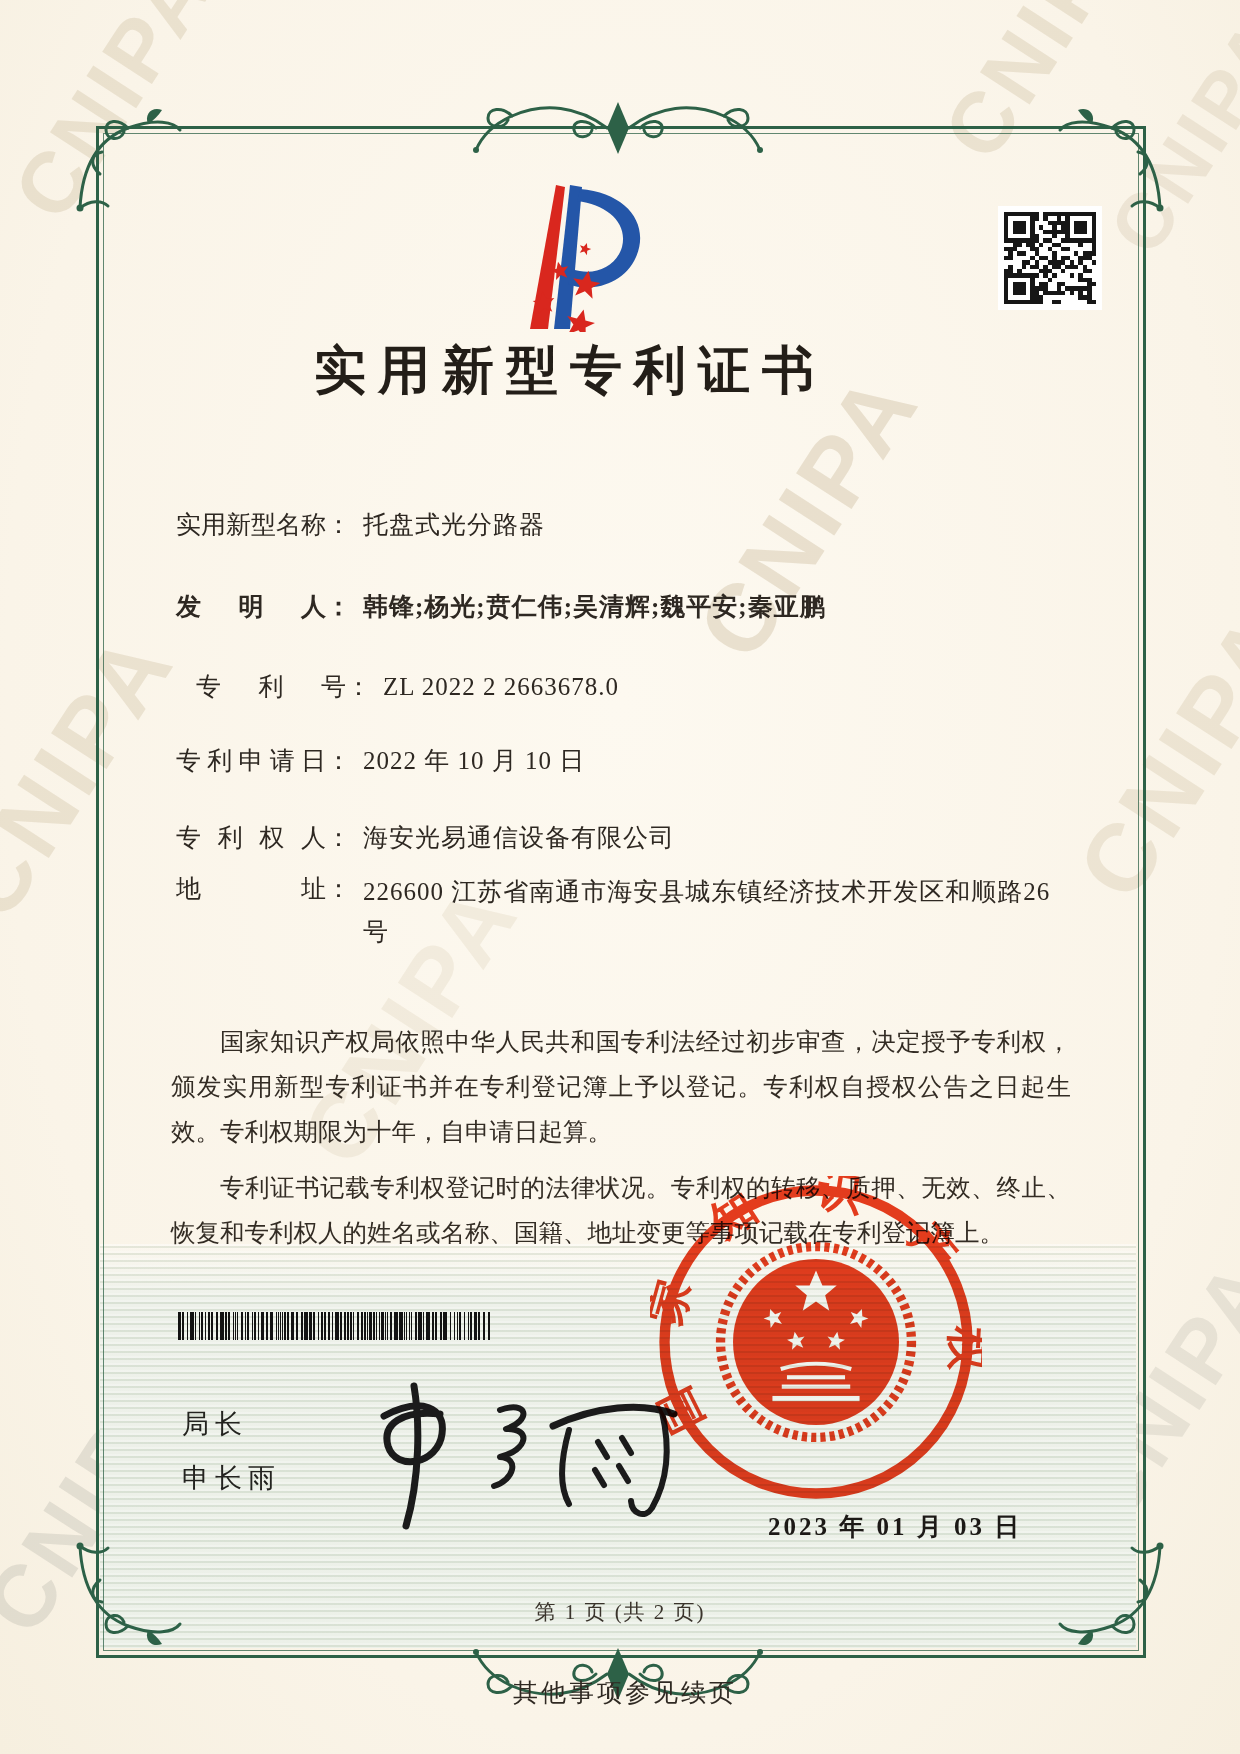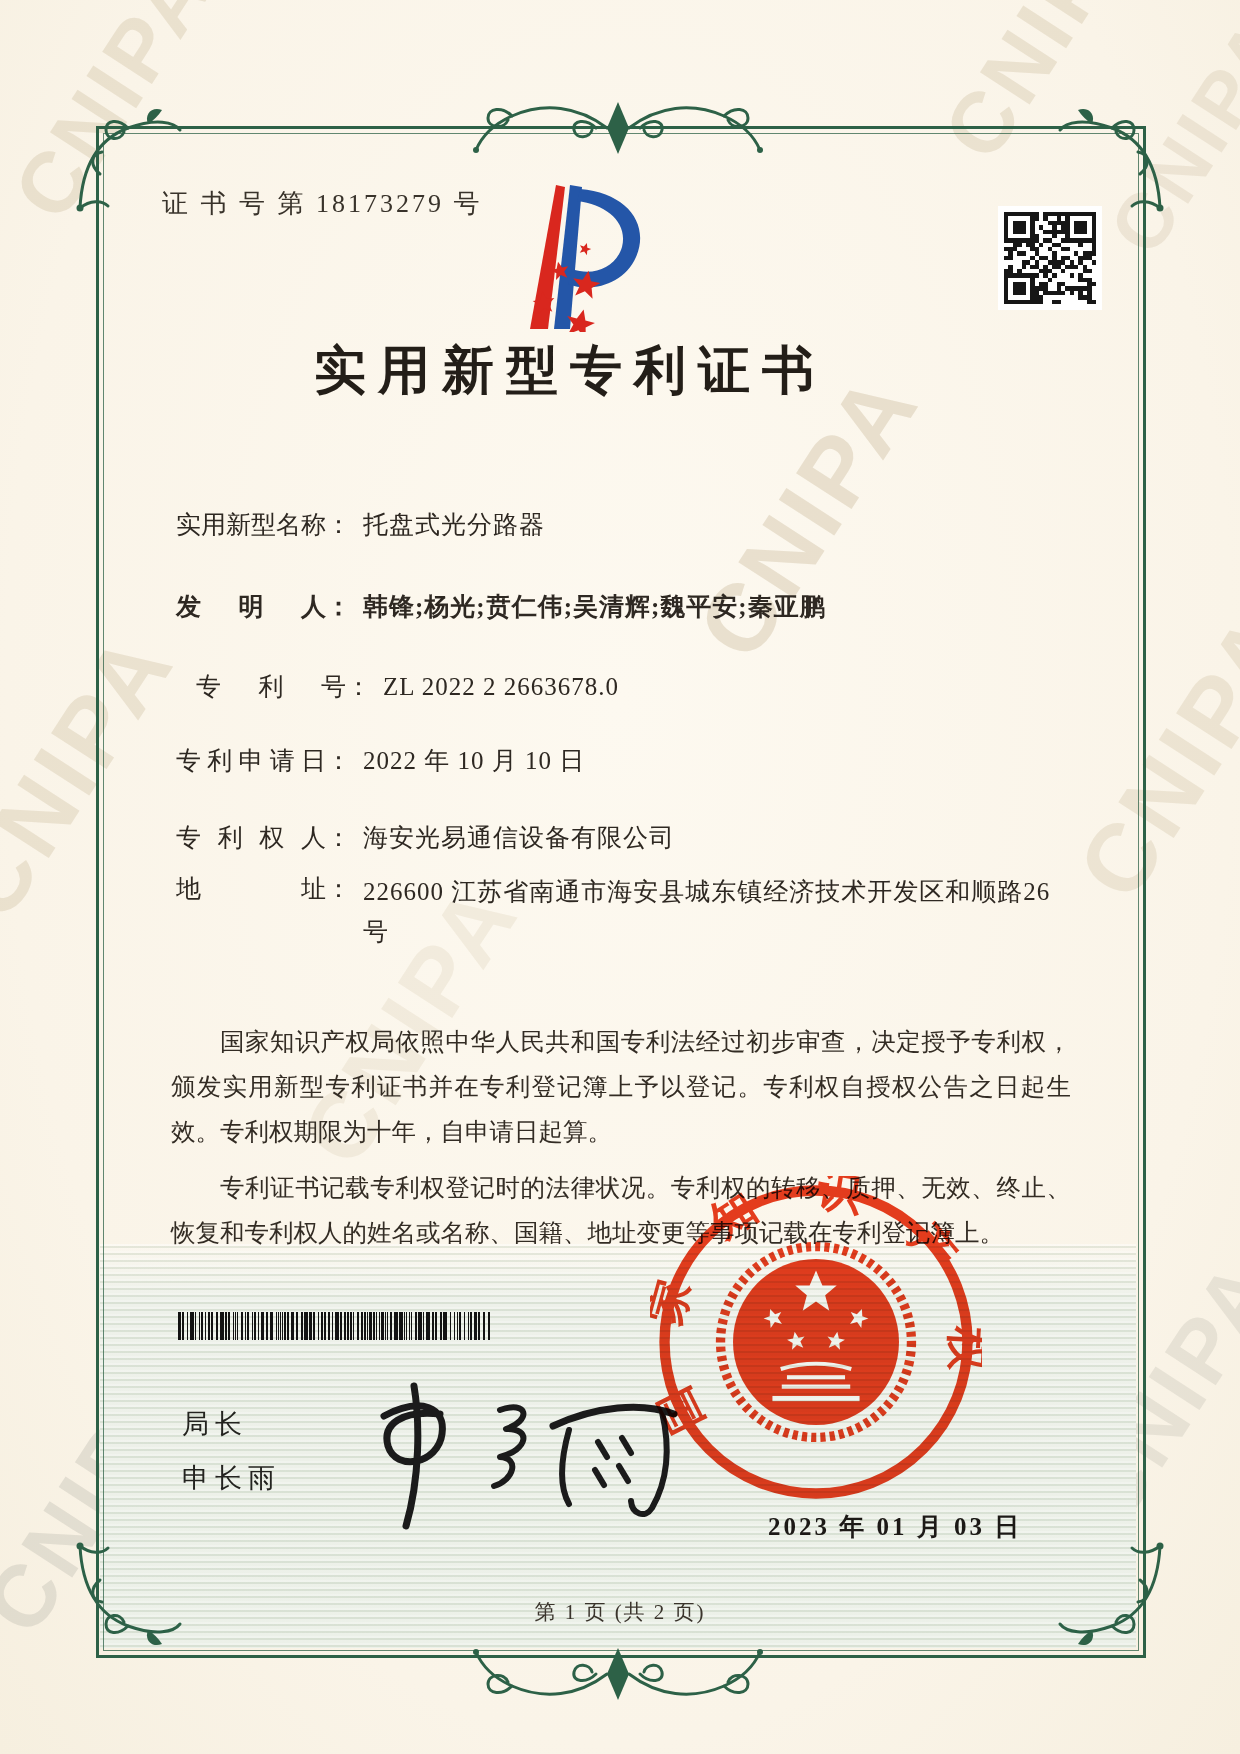--- a/index.html
+++ b/index.html
@@ -178,21 +178,20 @@
       <path d="M44,28 C34,18 20,20 20,30 C20,40 36,42 40,32"></path>
       <path d="M128,40 C118,30 104,32 106,42 C108,52 122,50 124,42"></path>
       <path d="M161,40 C190,18 224,14 256,28 C274,36 286,48 292,62"></path>
       <path d="M256,28 C266,18 280,20 280,30 C280,40 264,42 260,32"></path>
       <path d="M172,40 C182,30 196,32 194,42 C192,52 178,50 176,42"></path>
       <circle cx="8" cy="62" r="3" fill="currentColor" stroke="none"></circle>
       <circle cx="292" cy="62" r="3" fill="currentColor" stroke="none"></circle>
     </svg>
   </div>
 
-  <div class="cert-no">证 书 号 第 18173279 号</div>
 
   <div class="logo">
     <svg viewBox="0 0 200 150">
       <defs>
         <path id="star-l" d="M0,-10 L2.94,-3.09 L9.51,-3.09 L4.2,1.4 L6.1,8.5 L0,4.3 L-6.1,8.5 L-4.2,1.4 L-9.51,-3.09 L-2.94,-3.09 Z"></path>
       </defs>
 
       <polygon points="88,4 97,6 80,148 62,148" fill="var(--star-red)"></polygon>
       <polygon points="102,4 114,6 102,148 86,148" fill="var(--logo-blue)"></polygon>
 
@@ -720,14 +719,15 @@
       <rect x="127" y="201" width="66" height="4" fill="#fff"></rect>
       <rect x="118" y="212" width="84" height="5" fill="#fff"></rect>
       <text fill="var(--seal-red)" font-size="42" font-weight="bold" font-family="Liberation Serif, serif">
         <textPath href="#sealArc" startOffset="10" textLength="620" lengthAdjust="spacing">国家知识产权局</textPath>
       </text>
     </svg>
   </div>
   <div class="seal-date">2023 年 01 月 03 日</div>
 
   <div class="page-info">第 1 页 (共 2 页)</div>
+  <div class="cont-note">其他事项参见续页</div>
 
 </div>
 
 </body></html>

